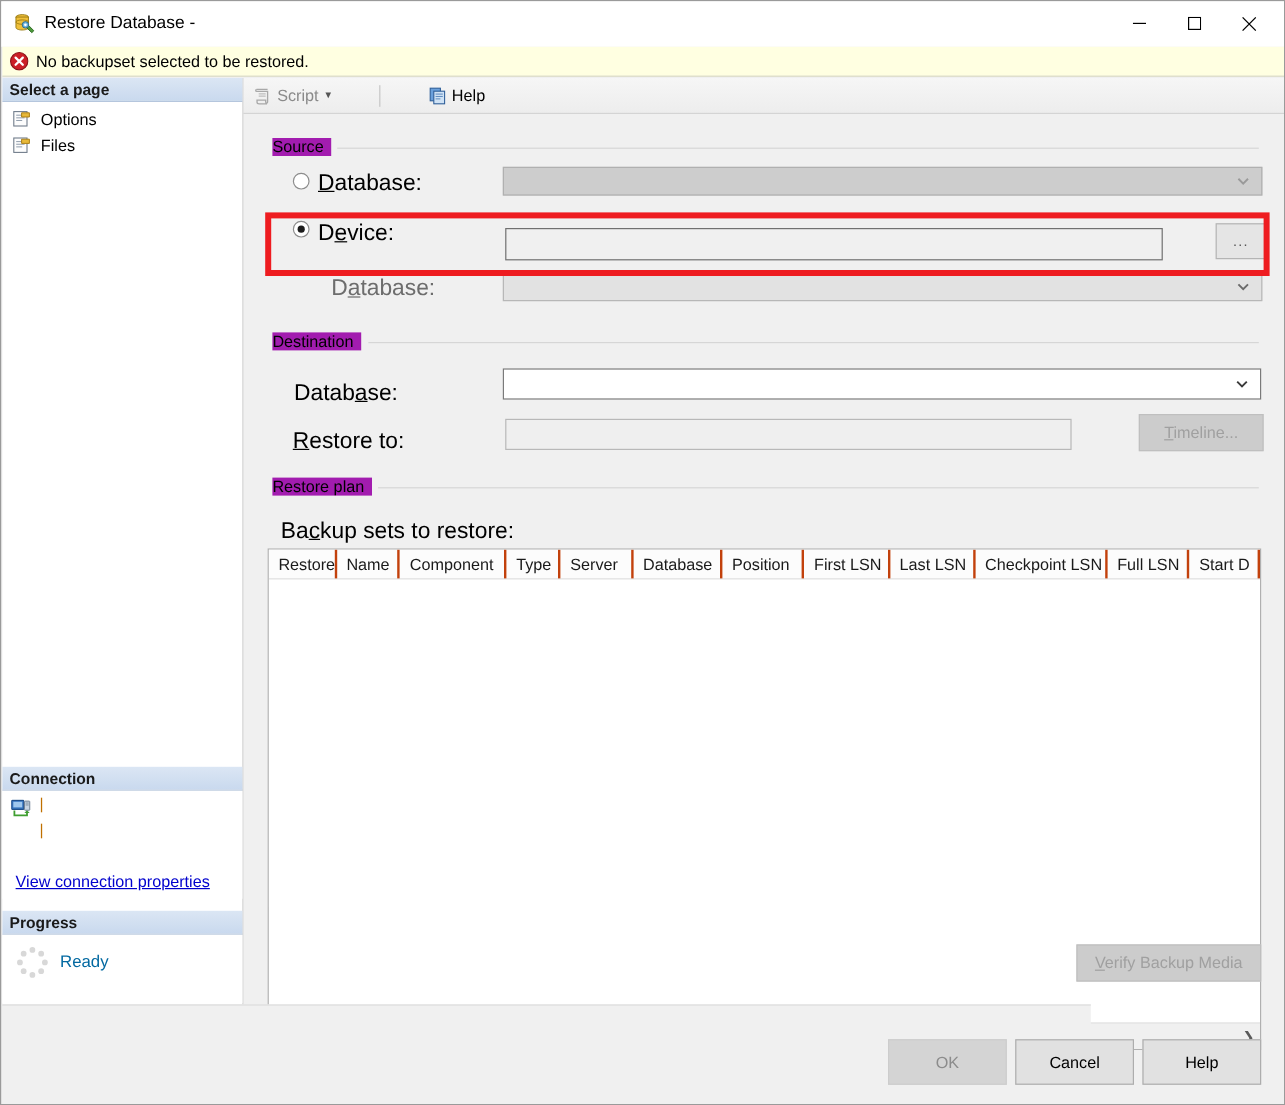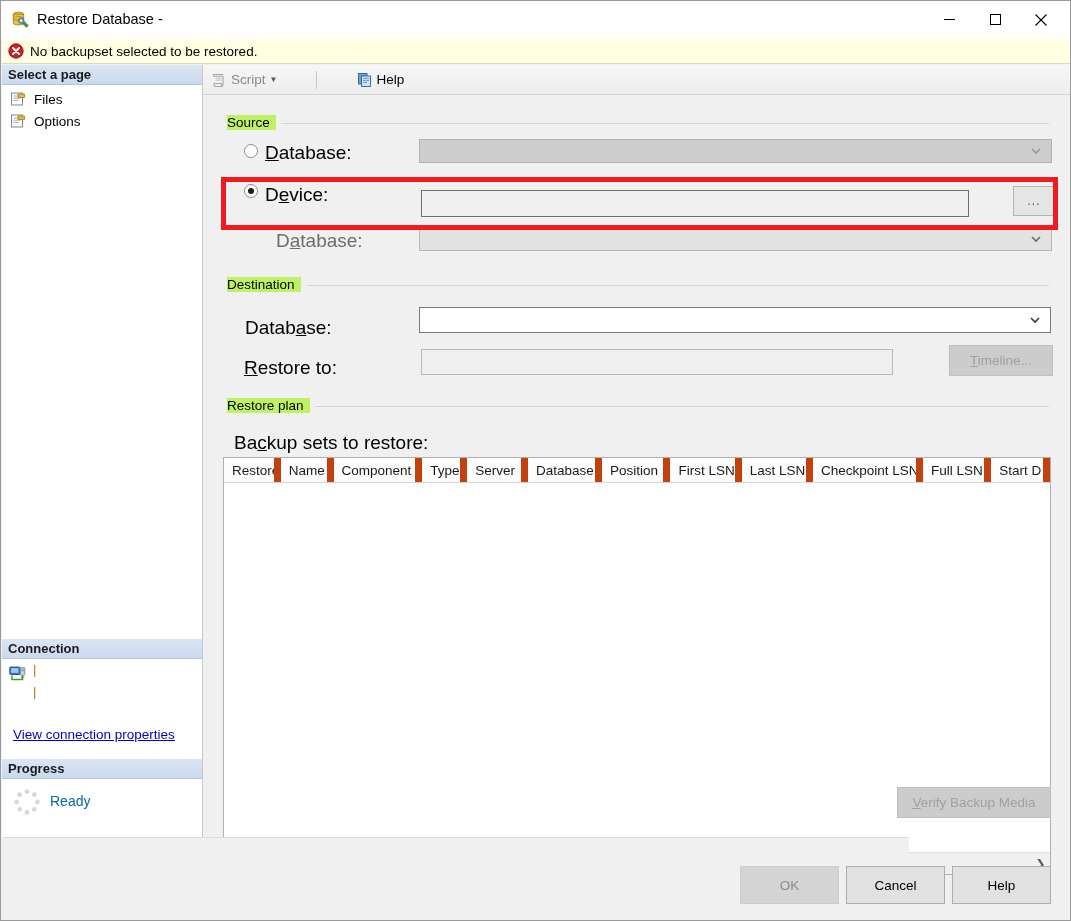--- a/index.html
+++ b/index.html
@@ -193,21 +193,21 @@
     left: 202px; top: 94px;
     width: 868px; height: 742px;
     background: #f0f0f0;
   }
 
   
   .group-label {
     position: absolute;
     font-size: 13.5px;
     color: #000;
-    background: #bef264;
+    background: #a21caf;
     padding-right: 6px;
     z-index: 2;
   }
   .group-line {
     position: absolute;
     height: 1px;
     background: #d6d6d6;
     z-index: 1;
   }
 
@@ -318,21 +318,21 @@
     overflow: hidden;
   }
   .grid-header {
     display: flex;
     height: 24px;
     background: #fcfcfc;
     border-bottom: 1px solid #d8d8d8;
   }
   .grid-col {
     box-sizing: border-box;
-    border-right: 7px solid #c2410c;
+    border-right: 2px solid #c2410c;
     font-size: 13.5px;
     color: #1a1a1a;
     display: flex;
     align-items: center;
     padding-left: 8px;
     white-space: nowrap;
     overflow: hidden;
     cursor: default;
   }
   .grid-body { background: #fff; height: 273px; }
@@ -435,33 +435,33 @@
       <div class="page-item">
         <span class="page-icon">
           <svg width="16" height="16" viewBox="0 0 16 16">
             <rect x="1.5" y="2" width="11" height="12" fill="#fdfdfd" stroke="#6f7b8a" stroke-width="0.9"></rect>
             <line x1="3.5" y1="5" x2="10.5" y2="5" stroke="#8c99a8" stroke-width="0.8"></line>
             <line x1="3.5" y1="7.2" x2="10.5" y2="7.2" stroke="#8c99a8" stroke-width="0.8"></line>
             <line x1="3.5" y1="9.4" x2="8.5" y2="9.4" stroke="#8c99a8" stroke-width="0.8"></line>
             <path d="M8 3 L14.5 3 L14.5 6.5 L8 6.5 Z" fill="#e8b93a" stroke="#a87c12" stroke-width="0.8"></path>
           </svg>
         </span>
-        <span class="pg-label">Files</span>
+        <span class="pg-label">Options</span>
       </div>
       <div class="page-item">
         <span class="page-icon">
           <svg width="16" height="16" viewBox="0 0 16 16">
             <rect x="1.5" y="2" width="11" height="12" fill="#fdfdfd" stroke="#6f7b8a" stroke-width="0.9"></rect>
             <line x1="3.5" y1="5" x2="10.5" y2="5" stroke="#8c99a8" stroke-width="0.8"></line>
             <line x1="3.5" y1="7.2" x2="10.5" y2="7.2" stroke="#8c99a8" stroke-width="0.8"></line>
             <line x1="3.5" y1="9.4" x2="8.5" y2="9.4" stroke="#8c99a8" stroke-width="0.8"></line>
             <path d="M8 3 L14.5 3 L14.5 6.5 L8 6.5 Z" fill="#e8b93a" stroke="#a87c12" stroke-width="0.8"></path>
           </svg>
         </span>
-        <span class="pg-label">Options</span>
+        <span class="pg-label">Files</span>
       </div>
     </div>
 
     <div class="section-header conn-header">Connection</div>
     <div class="conn-body">
       <span class="conn-icon">
         <svg width="18" height="18" viewBox="0 0 18 18">
           <rect x="0.8" y="1" width="10" height="7.5" rx="0.6" fill="#3a78c2" stroke="#1f4f8c" stroke-width="0.9"></rect>
           <rect x="2.1" y="2.2" width="7.4" height="4.6" fill="#9fc7ee"></rect>
           <rect x="11.4" y="1.6" width="4.4" height="7.6" rx="0.5" fill="#c8d4e2" stroke="#6d7d90" stroke-width="0.8"></rect>

